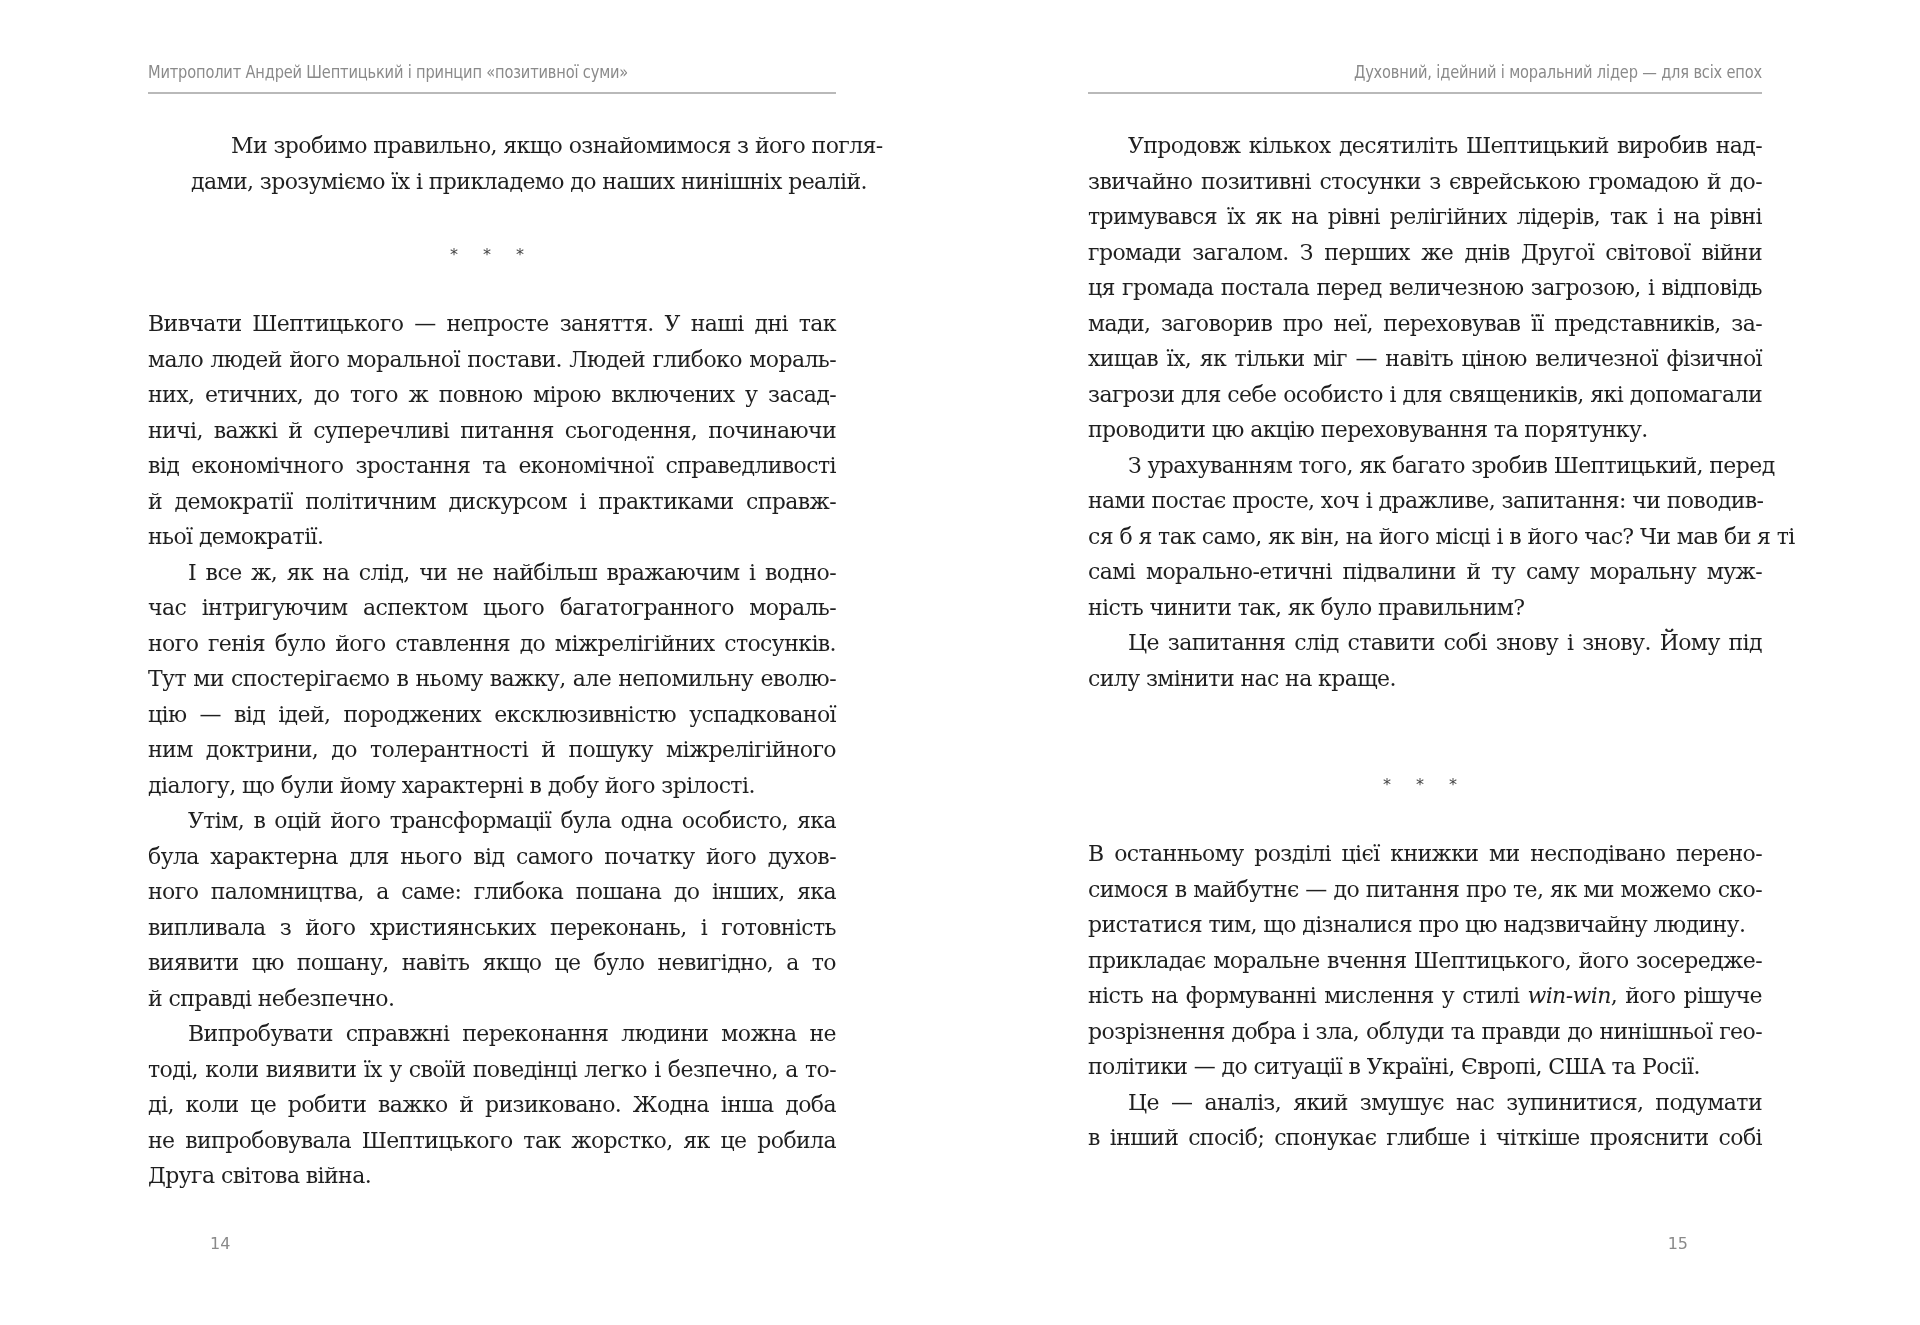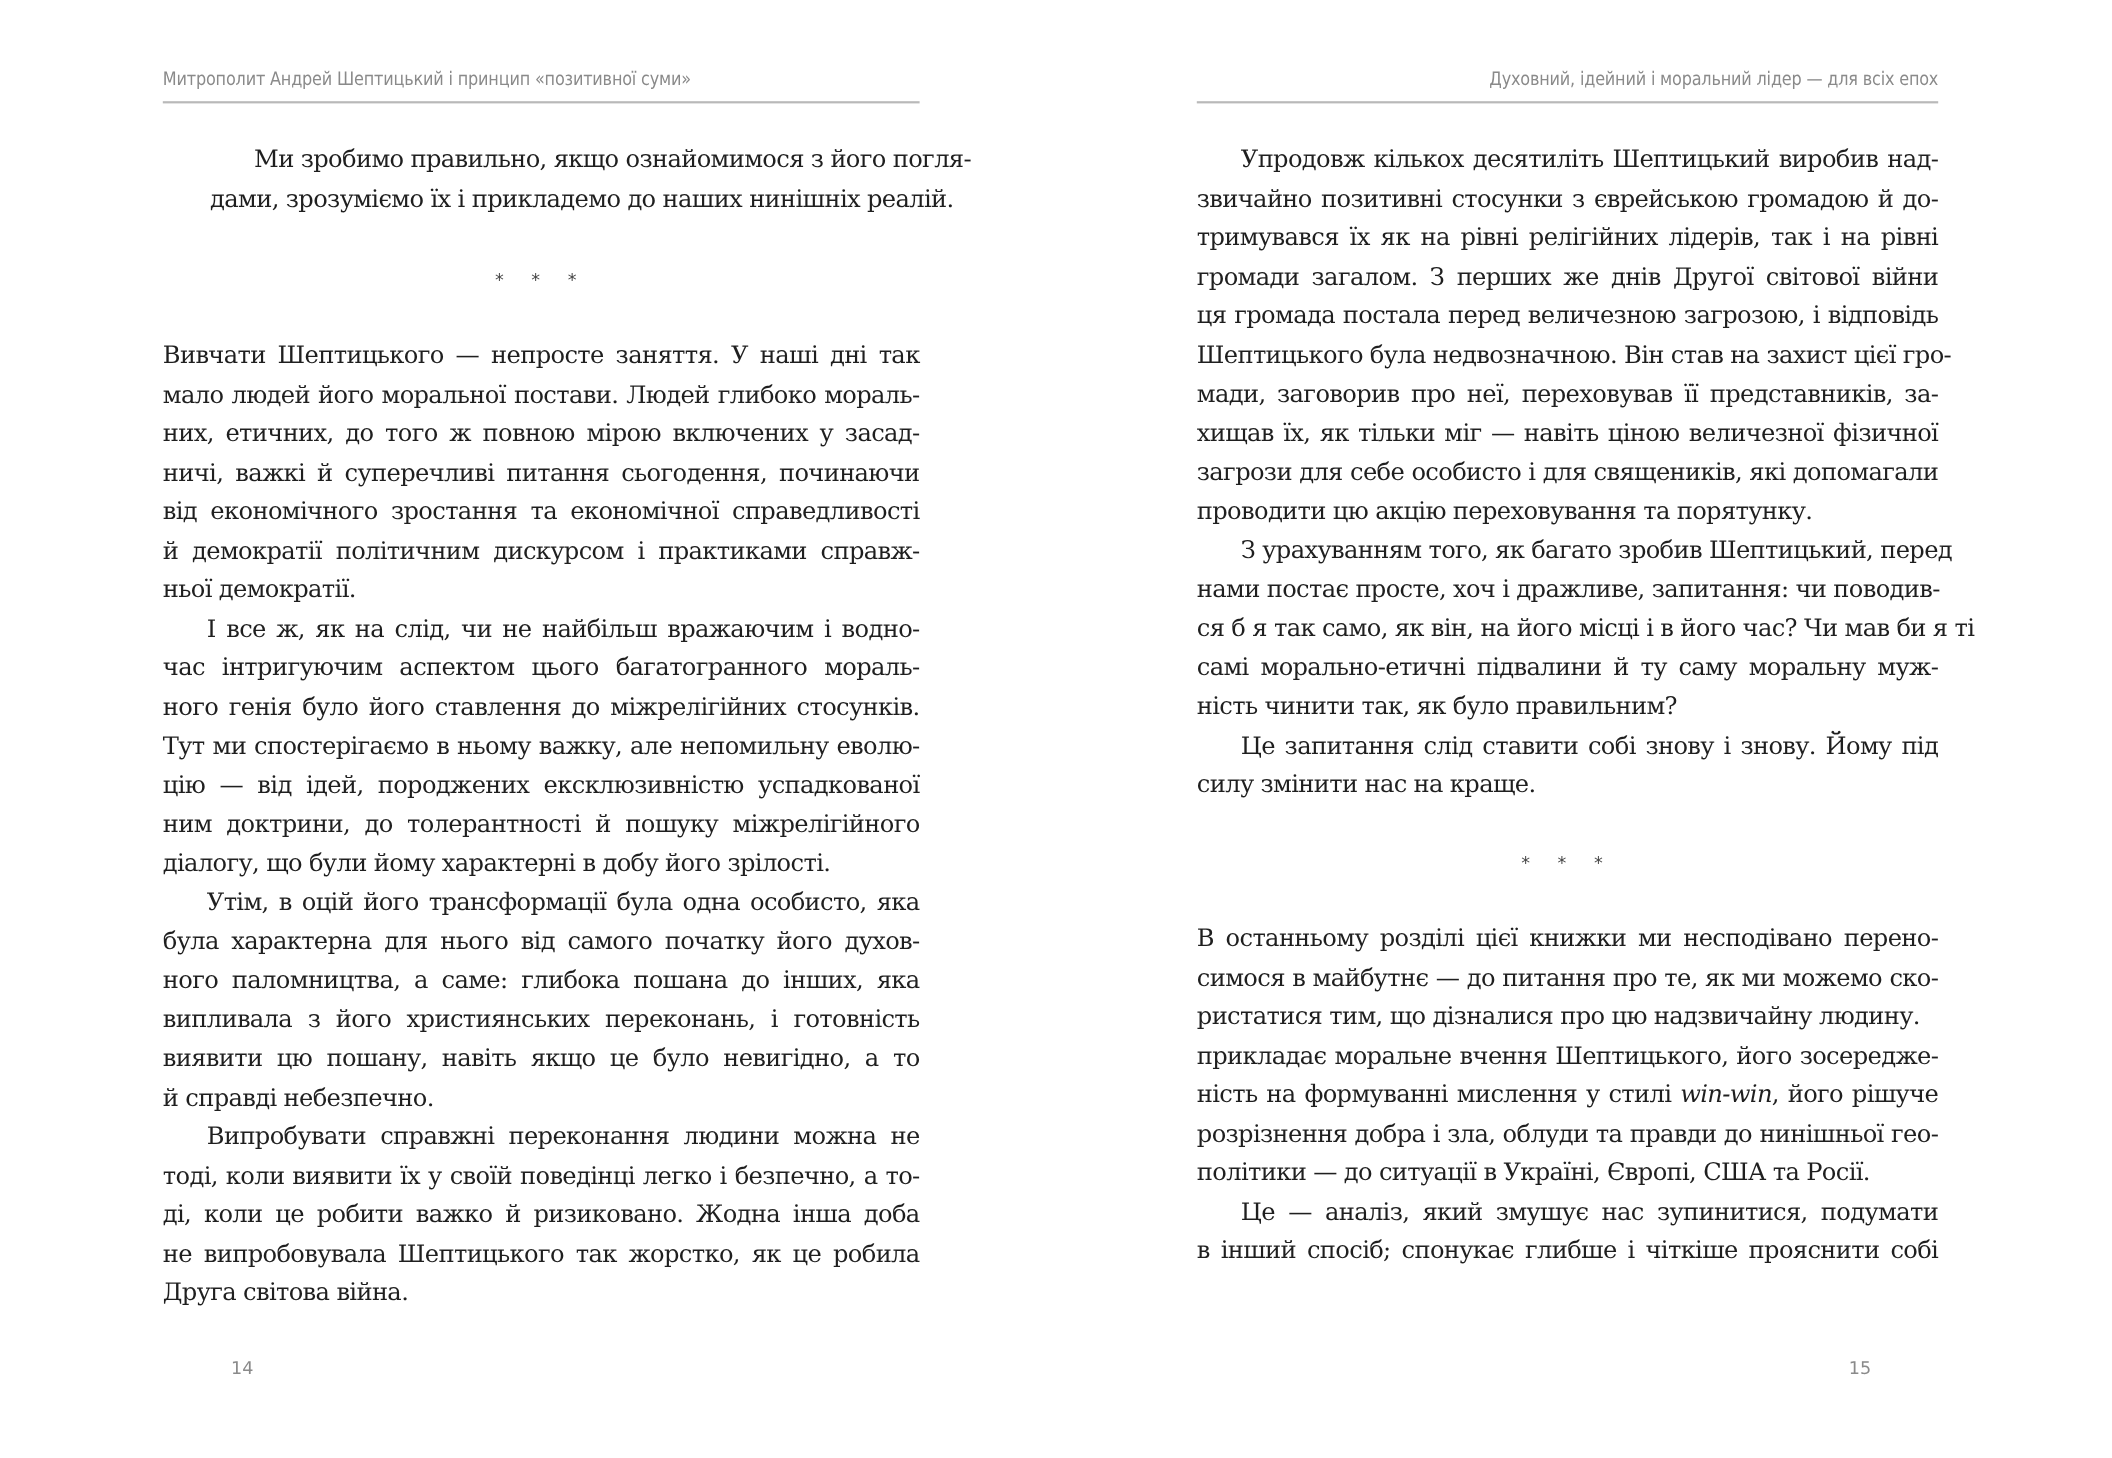--- a/index.html
+++ b/index.html
@@ -41,21 +41,21 @@
     font-family: "DejaVu Sans", sans-serif; font-size: 16px;
     color: #444; letter-spacing: 10px;
   }
   em { font-style: italic; }
 
   .folio {
     position: absolute; top: 1234px;
     font-family: "DejaVu Sans", sans-serif; font-size: 16px; color: #8a8a8a;
   }
   .page.left .folio { left: 62px; }
-  .page.right .folio { right: 61px; }
+  .page.right .folio { right: 74px; }
 </style>
 </head>
 <body>
 
 <div class="spread">
 
   <div class="page left">
     <div class="running-head">Митрополит Андрей Шептицький і принцип «позитивної суми»</div>
     <div class="head-rule"></div>
 
@@ -100,21 +100,20 @@
   <div class="page right">
     <div class="running-head">Духовний, ідейний і моральний лідер — для всіх епох</div>
     <div class="head-rule"></div>
 
     <div class="body" style="top:128px;">
       <span class="line indent">Упродовж кількох десятиліть Шептицький виробив над-</span>
       <span class="line">звичайно позитивні стосунки з єврейською громадою й до-</span>
       <span class="line">тримувався їх як на рівні релігійних лідерів, так і на рівні</span>
       <span class="line">громади загалом. З перших же днів Другої світової війни</span>
       <span class="line">ця громада постала перед величезною загрозою, і відповідь</span>
-      <span class="line">Шептицького була недвозначною. Він став на захист цієї гро-</span>
       <span class="line">мади, заговорив про неї, переховував її представників, за-</span>
       <span class="line">хищав їх, як тільки міг — навіть ціною величезної фізичної</span>
       <span class="line">загрози для себе особисто і для священиків, які допомагали</span>
       <span class="line last">проводити цю акцію переховування та порятунку.</span>
       <span class="line indent">З урахуванням того, як багато зробив Шептицький, перед</span>
       <span class="line">нами постає просте, хоч і дражливе, запитання: чи поводив-</span>
       <span class="line">ся б я так само, як він, на його місці і в його час? Чи мав би я ті</span>
       <span class="line">самі морально-етичні підвалини й ту саму моральну муж-</span>
       <span class="line last">ність чинити так, як було правильним?</span>
       <span class="line indent">Це запитання слід ставити собі знову і знову. Йому під</span>

